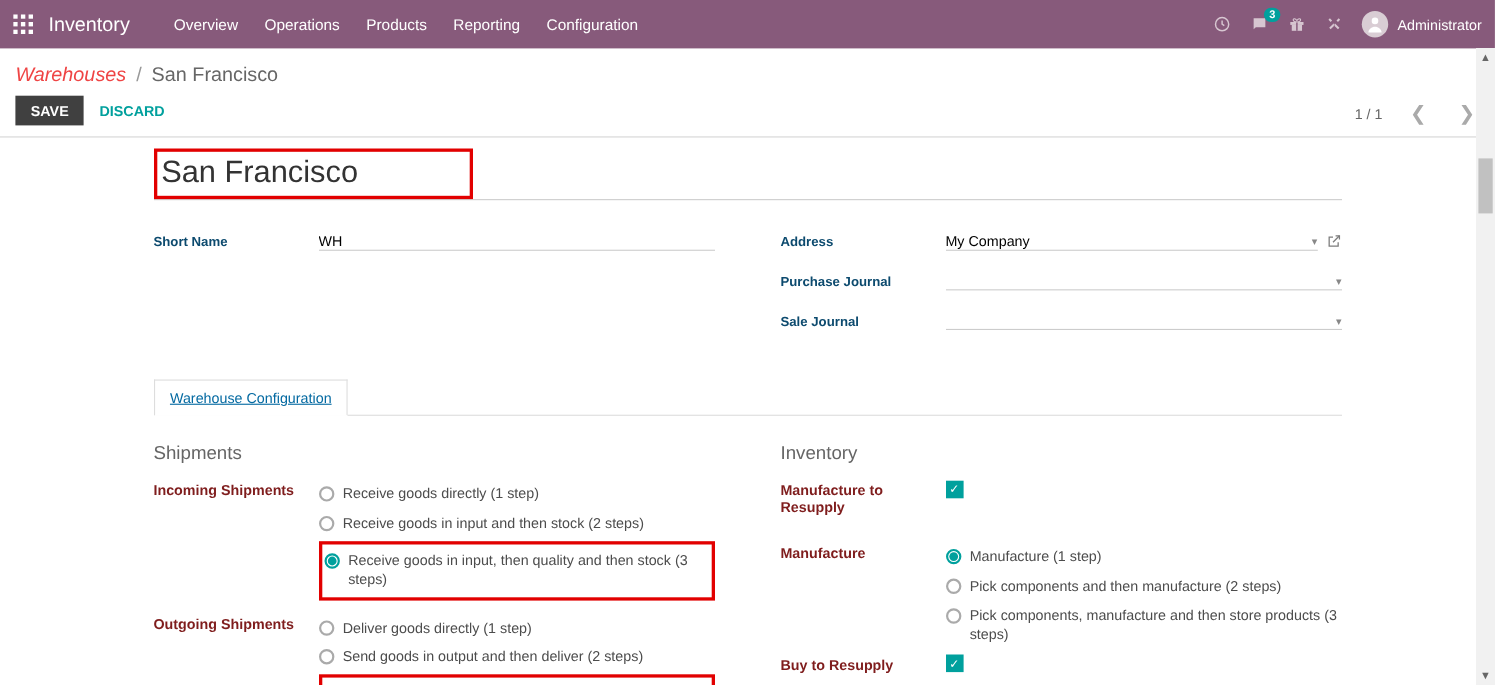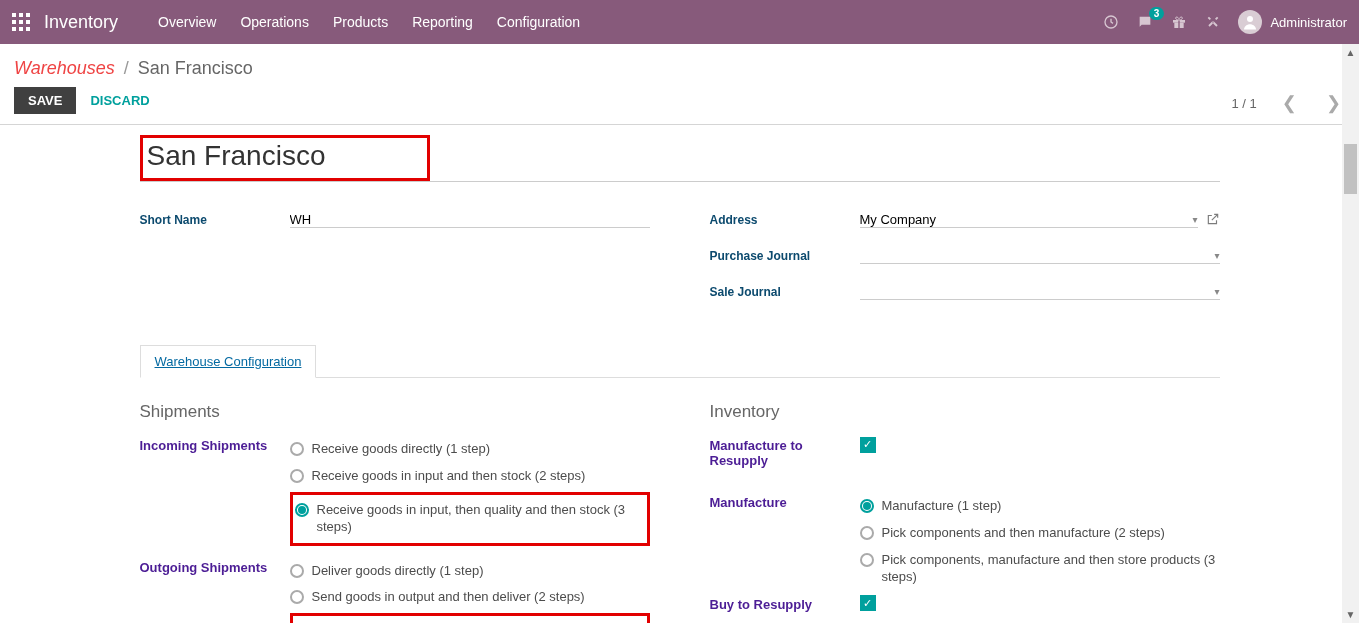--- a/index.html
+++ b/index.html
@@ -34,21 +34,21 @@
   .field-input-wrap { flex: 1; border-bottom: 1px solid #ccc; display:flex; align-items:center; padding-bottom: 0;}
   .field-input { border: none; outline: none; width: 100%; font-size: 13px; background: transparent;}
   .caret-down { color: #888; font-size: 10px; margin-left: 4px;}
   .ext-link-icon { color: #7c7c7c; margin-left: 8px; cursor: pointer; }
   .tabs { border-bottom: 1px solid #ddd; margin-bottom: 24px; }
   .tab { display: inline-block; padding: 8px 14px; border: 1px solid #ddd; border-bottom: 1px solid #fff; background: #fff; position: relative; top: 1px; color: #0369a1; cursor: pointer; text-decoration: underline;}
   .section-cols { display: flex; gap: 60px; }
   .section-col { flex: 1; }
   .section-title { font-size: 17px; color: #666; margin-bottom: 14px; font-weight: 400;}
   .group-row { display: flex; margin-bottom: 4px; }
-  .group-label { width: 150px; font-weight: bold; color: #4c1d95; font-size: 13px; padding-top: 2px; flex-shrink:0;}
+  .group-label { width: 150px; font-weight: bold; color: #7f1d1d; font-size: 13px; padding-top: 2px; flex-shrink:0;}
   .radio-list { flex: 1; }
   .radio-item { display: flex; align-items: flex-start; gap: 8px; padding: 5px 0; cursor: pointer;}
   .radio-circle { width: 14px; height: 14px; border: 2px solid #aaa; border-radius: 50%; flex-shrink: 0; margin-top: 1px; position: relative;}
   .radio-circle.selected { border-color: #00a09d; }
   .radio-circle.selected::after { content: ""; position: absolute; width: 8px; height: 8px; background: #00a09d; border-radius: 50%; top: 1px; left: 1px; }
   .radio-text { font-size: 13px; color: #4c4c4c; line-height: 1.3;}
   .hl-wrap { border: 3px solid #e20000; padding: 2px 6px 2px 2px; margin: 2px 0; }
   .checkbox { width: 16px; height: 16px; background: #00a09d; display: inline-flex; align-items:center; justify-content:center; color:#fff; font-size: 11px; cursor:pointer;}
   .scrollbar-fake { position: fixed; right: 0; top: 44px; bottom: 0; width: 17px; background: #f1f1f1; }
   .scrollbar-thumb { position: absolute; right: 2px; top: 100px; width: 13px; height: 50px; background: #c1c1c1; }

